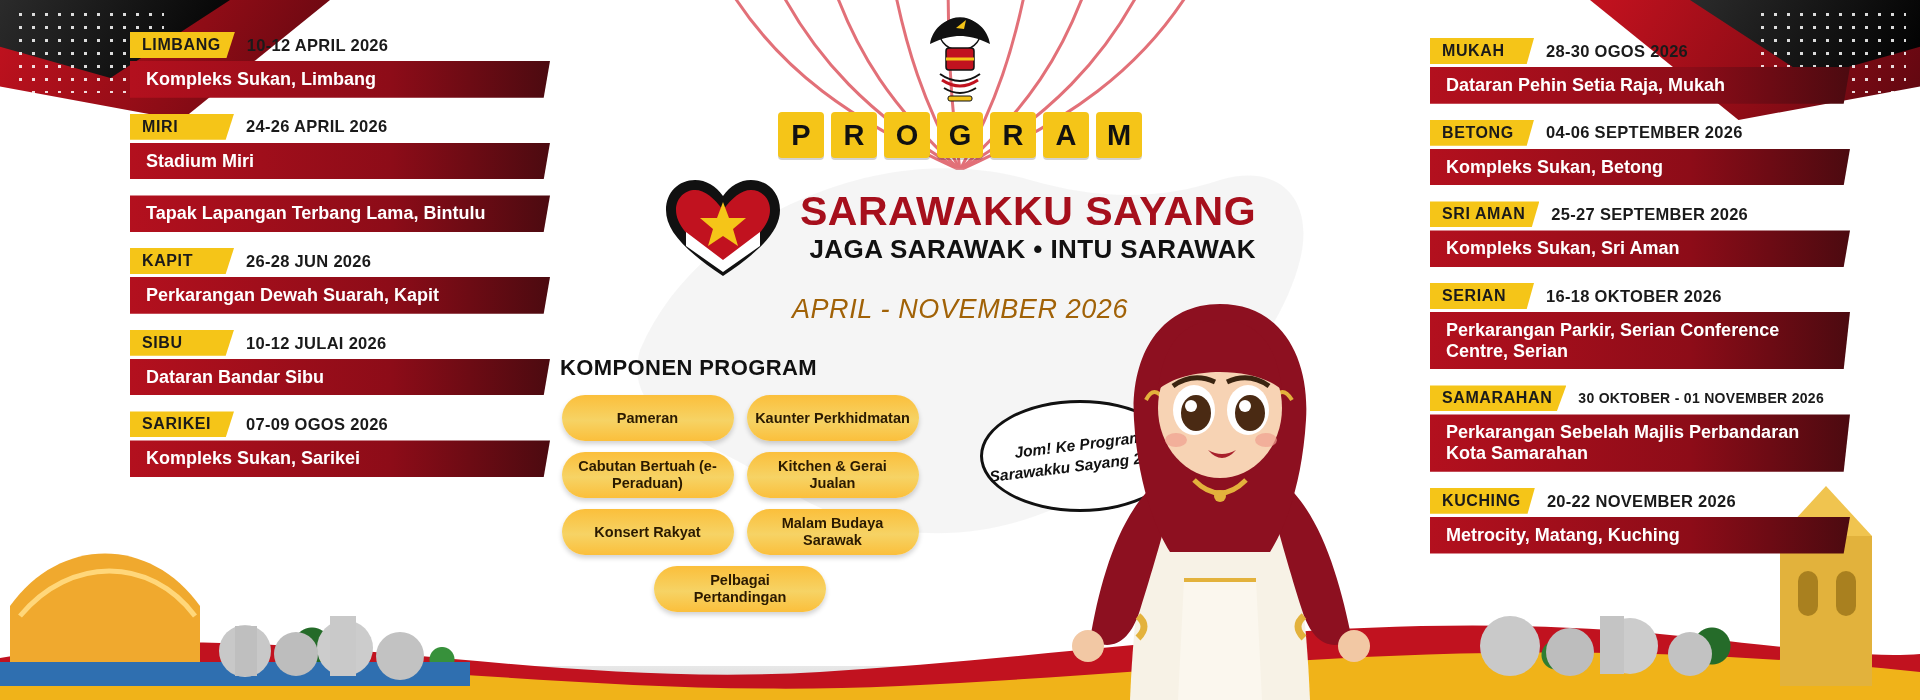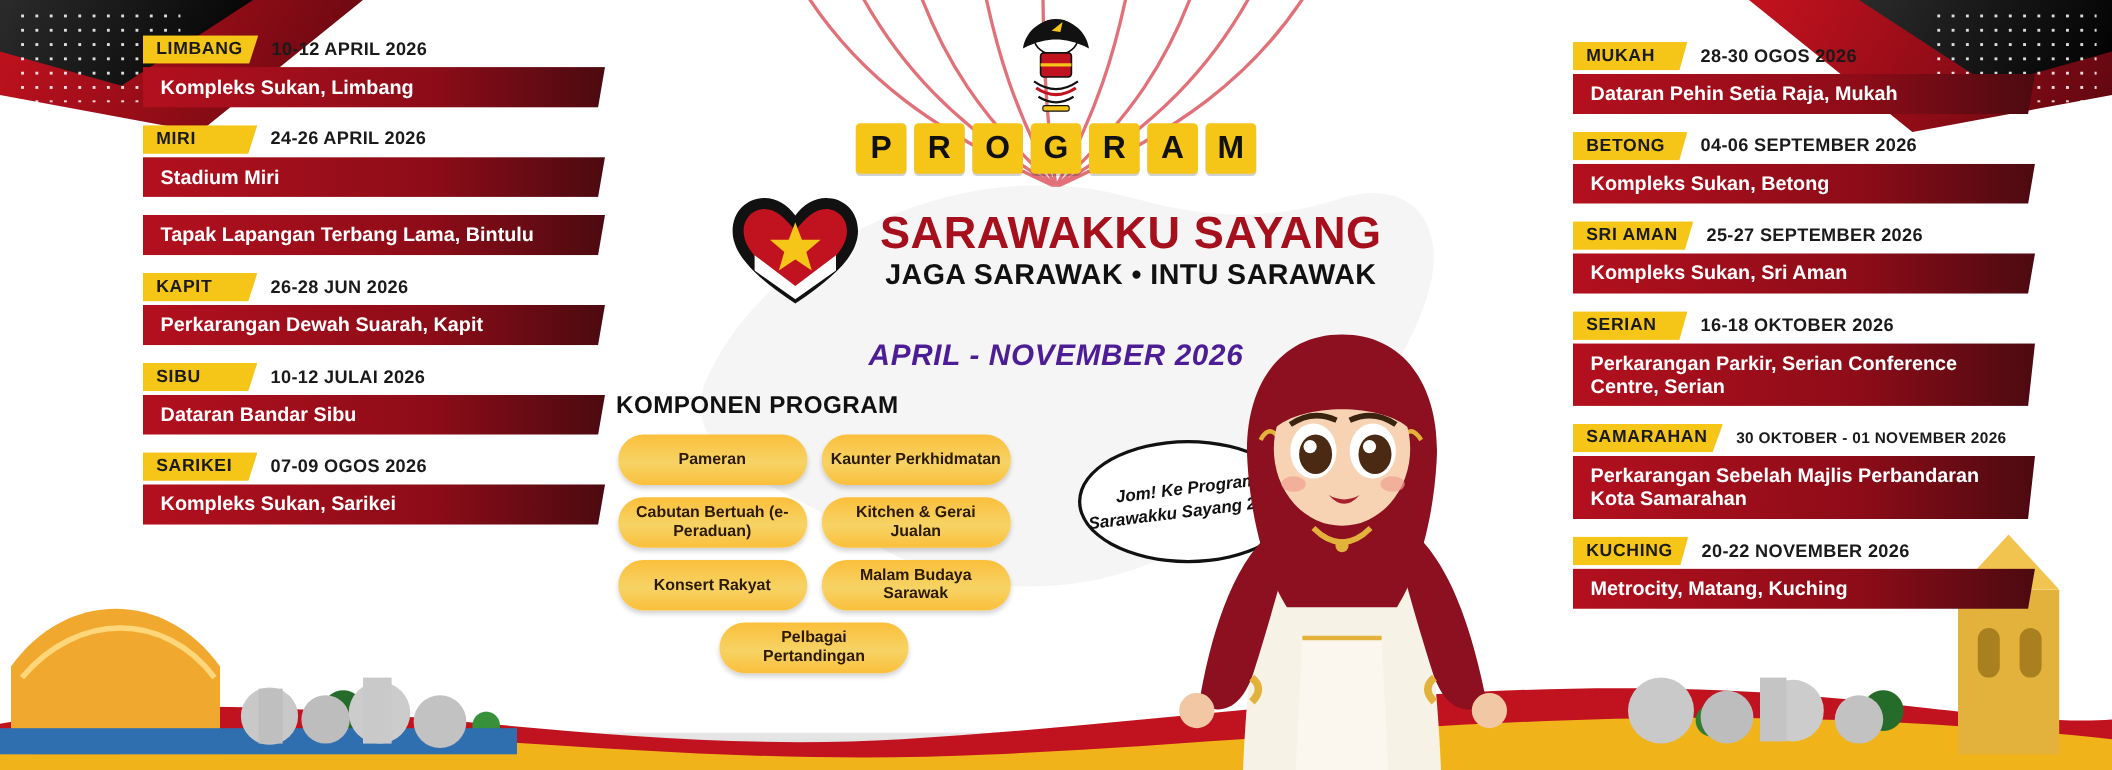--- a/index.html
+++ b/index.html
@@ -87,30 +87,30 @@
   .program-word span {
     display: inline-block;
     width: 46px; height: 46px; line-height: 46px;
     background: #f5c518; color: #111;
     font-weight: bold; font-size: 29px;
     border-radius: 4px;
     box-shadow: 0 2px 0 rgba(0,0,0,.18);
   }
   .lockup { display: flex; align-items: center; justify-content: center; gap: 18px; margin-top: 18px; }
   .heart-logo { width: 118px; height: 104px; flex: 0 0 auto; }
-  .lockup-text { text-align: center; }
+  .lockup-text { text-align: right; }
   .main-title {
     font-size: 41px; font-weight: bold; color: #a60f1c; letter-spacing: .5px; line-height: 1.02;
   }
   .sub-title {
     font-size: 26px; font-weight: bold; color: #111; letter-spacing: .4px; margin-top: 2px;
   }
   .date-line {
-    margin-top: 28px; font-size: 27px; font-weight: bold; font-style: italic;
-    color: #4c1d95; letter-spacing: .6px;
+    margin-top: 14px; font-size: 27px; font-weight: normal; font-style: italic;
+    color: #a16207; letter-spacing: .6px;
   }
 
   
   .komponen {
     position: absolute; top: 355px; left: 560px; width: 360px; z-index: 8;
   }
   .komponen-title {
     font-size: 22px; font-weight: bold; color: #111; text-align: left;
     letter-spacing: .4px; margin-bottom: 14px;
   }

